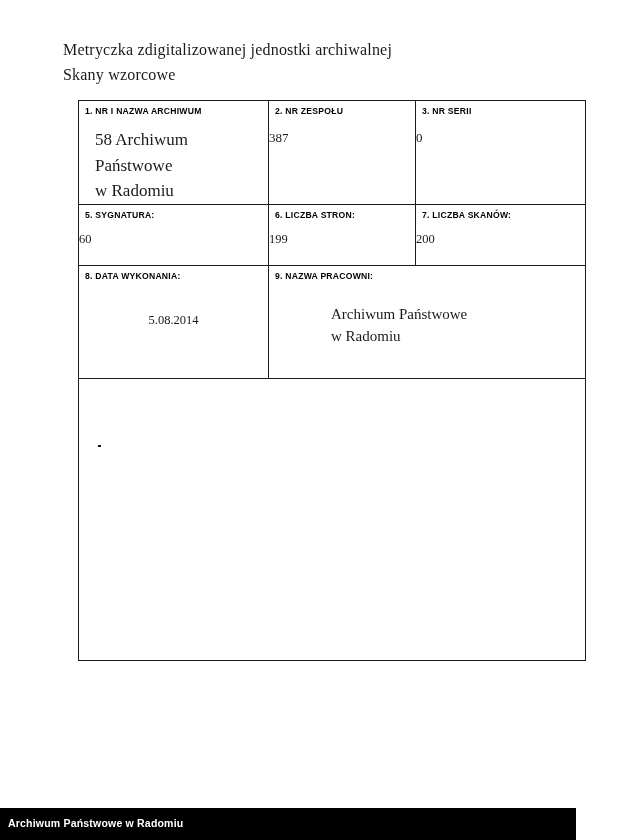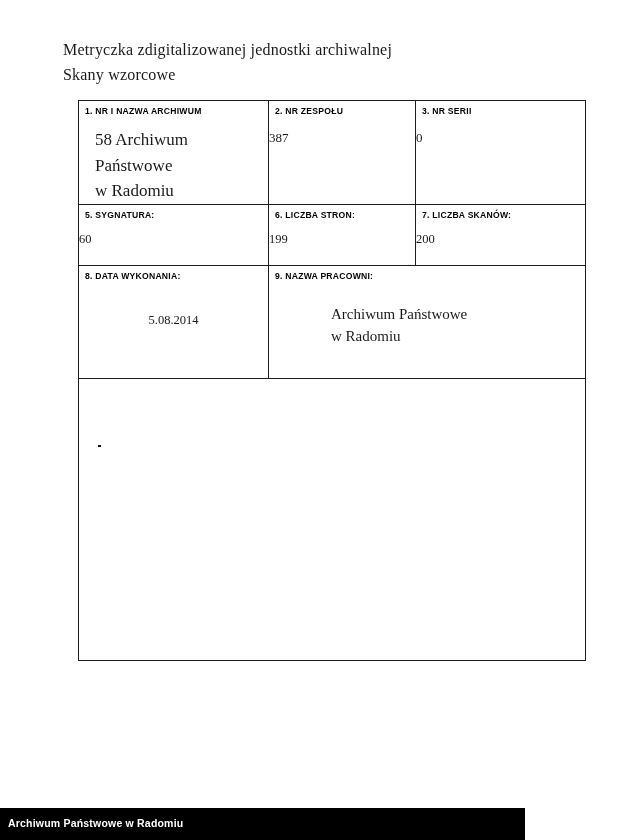--- a/index.html
+++ b/index.html
@@ -113,21 +113,21 @@
     width: 2.5px;
     height: 2.5px;
     background: #111;
   }
 
   
   #footer-bar {
     position: absolute;
     left: 0;
     top: 808px;
-    width: 525px;
+    width: 576px;
     height: 32px;
     background: #000000;
   }
   #footer-label {
     position: absolute;
     left: 8px;
     top: 9px;
     color: #ffffff;
     font-family: "Liberation Sans", sans-serif;
     font-size: 10.5px;

